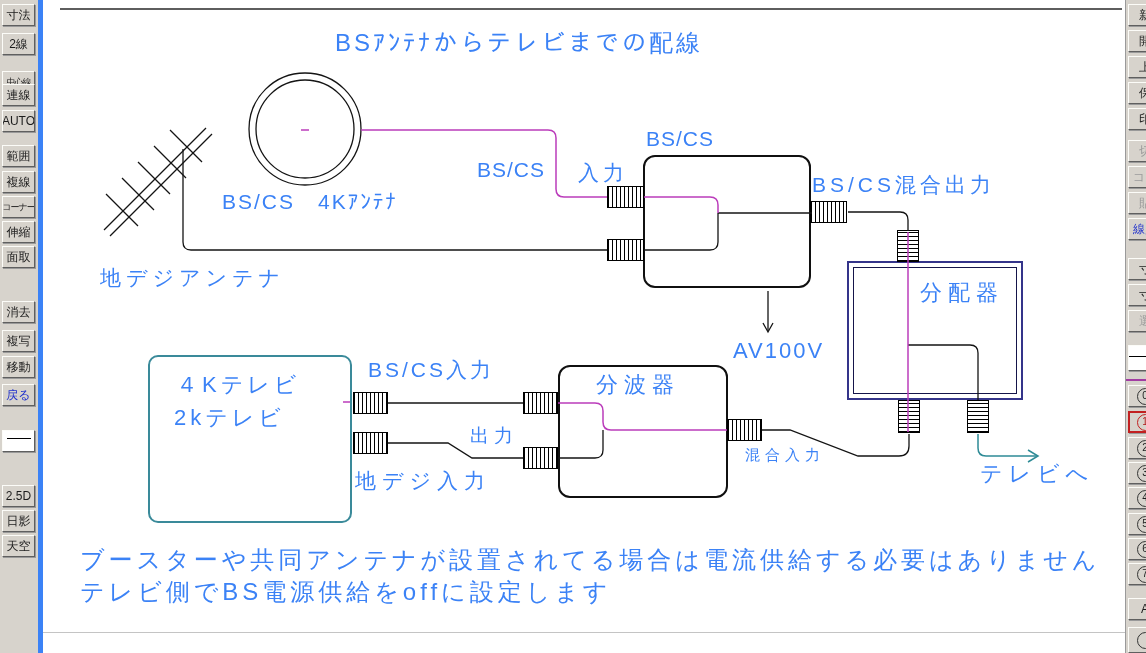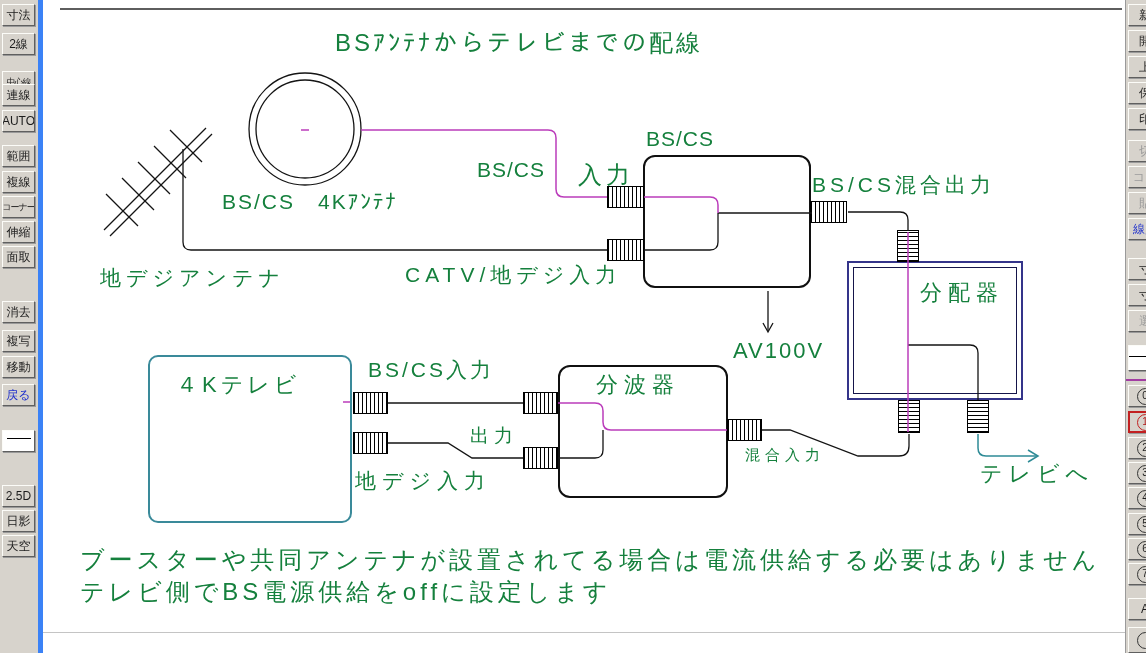--- a/index.html
+++ b/index.html
@@ -34,21 +34,21 @@
   .box{position:absolute;background:#fff;box-sizing:border-box;}
   .booster{left:643px;top:155px;width:168px;height:133px;border:2px solid #101010;border-radius:12px;}
   .splitter{left:558px;top:365px;width:170px;height:133px;border:2px solid #101010;border-radius:12px;}
   .tvbox{left:148px;top:355px;width:204px;height:168px;border:2px solid #3a8a9a;border-radius:10px;}
   .dist-outer{left:847px;top:261px;width:176px;height:139px;border:2px solid #34348a;}
   .dist-inner{position:absolute;left:4px;top:4px;right:4px;bottom:4px;border:1.5px solid #15154a;background:#fff;}
   .conn{position:absolute;background:#fff;border:1px solid #000;box-sizing:border-box;}
   .conn-h{background-image:repeating-linear-gradient(90deg,#000 0 1px,transparent 1px 4px);}
   .conn-v{background-image:repeating-linear-gradient(0deg,#000 0 1px,transparent 1px 4px);}
   .overlay{position:absolute;left:0;top:0;pointer-events:none;}
-  .dlabel{position:absolute;white-space:nowrap;color:#15803d;}
+  .dlabel{position:absolute;white-space:nowrap;color:#3b82f6;}
 </style>
 </head>
 <body>
 
 <div class="app">
 
   <div style="position:absolute;left:39px;top:0;width:1086px;height:653px;background:#fff;">
   </div>
   <div class="frame-top"></div>
   <div class="frame-left"></div>
@@ -119,27 +119,27 @@
     <g stroke="#2e8b96" stroke-width="1.5" fill="none">
       <path d="M978,434 V448 Q978,456 986,456 H1037"></path>
       <path d="M1028,450 L1038,456 L1028,462"></path>
     </g>
   </svg>
 
   <span class="dlabel" style="left:335px;top:27px;font-size:24px;letter-spacing:3px;">BSｱﾝﾃﾅからテレビまでの配線</span>
   <span class="dlabel" style="left:222px;top:188px;font-size:21px;letter-spacing:2px;">BS/CS　4Kｱﾝﾃﾅ</span>
   <span class="dlabel" style="left:100px;top:264px;font-size:21px;letter-spacing:5px;">地デジアンテナ</span>
   <span class="dlabel" style="left:477px;top:158px;font-size:21px;letter-spacing:1px;">BS/CS</span>
-  <span class="dlabel" style="left:578px;top:159px;font-size:24px;letter-spacing:4px;">入力</span>
+  <span class="dlabel" style="left:578px;top:159px;font-size:21px;letter-spacing:4px;">入力</span>
   <span class="dlabel" style="left:646px;top:127px;font-size:21px;letter-spacing:1px;">BS/CS</span>
   <span class="dlabel" style="left:812px;top:171px;font-size:21px;letter-spacing:4px;">BS/CS混合出力</span>
-  <span class="dlabel" style="left:405px;top:261px;font-size:21px;letter-spacing:5px;">CATV/地デジ入力</span>
   <span class="dlabel" style="left:733px;top:338px;font-size:22px;letter-spacing:2px;">AV100V</span>
   <span class="dlabel" style="left:920px;top:278px;font-size:22px;letter-spacing:6px;">分配器</span>
   <span class="dlabel" style="left:176px;top:370px;font-size:22px;letter-spacing:4px;">４Kテレビ</span>
+  <span class="dlabel" style="left:174px;top:403px;font-size:22px;letter-spacing:4px;">2kテレビ</span>
   <span class="dlabel" style="left:368px;top:356px;font-size:21px;letter-spacing:3px;">BS/CS入力</span>
   <span class="dlabel" style="left:470px;top:423px;font-size:19px;letter-spacing:5px;">出力</span>
   <span class="dlabel" style="left:355px;top:467px;font-size:21px;letter-spacing:6px;">地デジ入力</span>
   <span class="dlabel" style="left:596px;top:370px;font-size:22px;letter-spacing:6px;">分波器</span>
   <span class="dlabel" style="left:745px;top:446px;font-size:15px;letter-spacing:5px;">混合入力</span>
   <span class="dlabel" style="left:980px;top:459px;font-size:22px;letter-spacing:6px;">テレビへ</span>
   <span class="dlabel" style="left:80px;top:544px;font-size:24px;letter-spacing:4px;">ブースターや共同アンテナが設置されてる場合は電流供給する必要はありません</span>
   <span class="dlabel" style="left:80px;top:576px;font-size:24px;letter-spacing:4px;">テレビ側でBS電源供給をoffに設定します</span>
 
   <div class="ltb">

